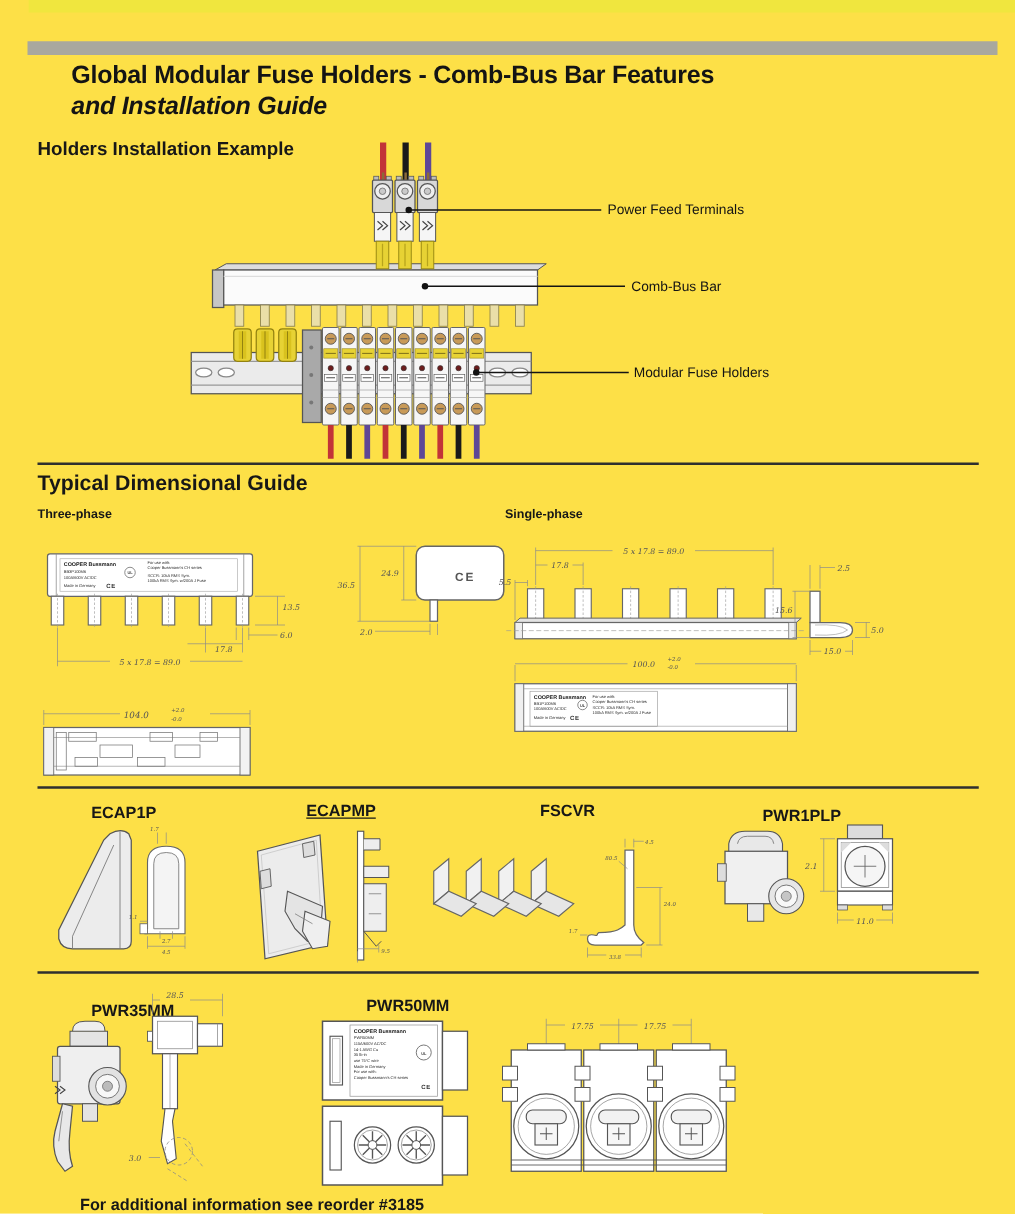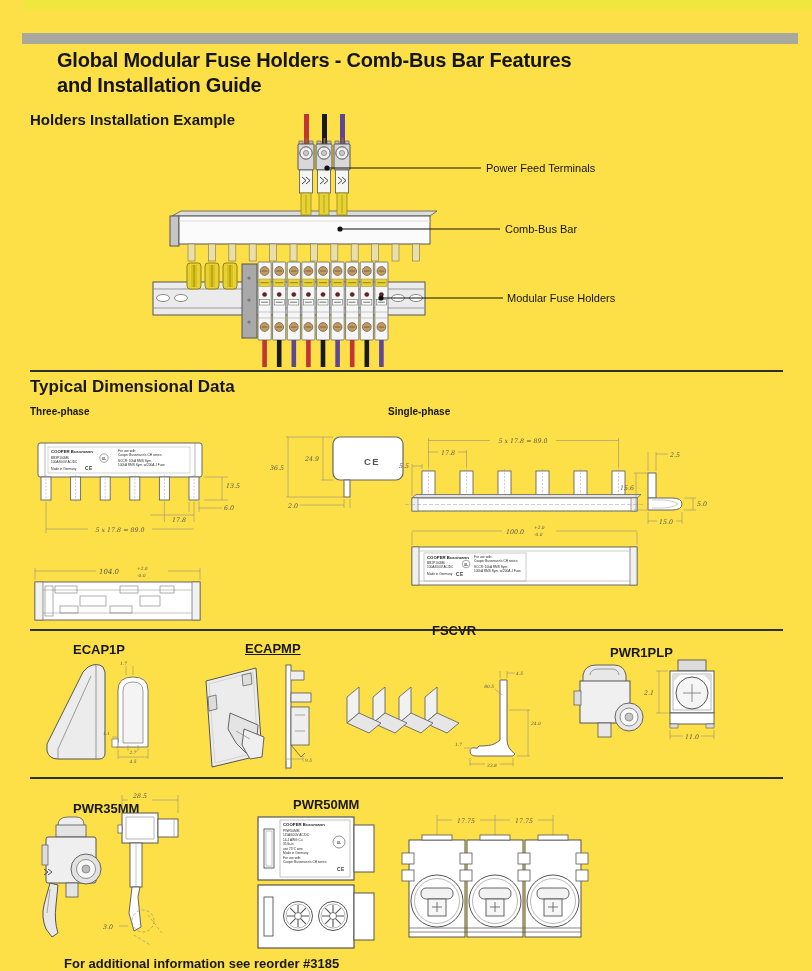--- a/index.html
+++ b/index.html
@@ -30,21 +30,21 @@
 </head>
 <body>
 
 <div class="page">
 
   <div class="abs bar-yellow" style="left:23px;top:0;width:789px;height:10px;"></div>
   <div class="abs bar-gray" style="left:22px;top:33px;width:776px;height:11px;"></div>
 
   <h1 class="abs title" style="left:57px;top:48px;width:680px;margin:0;">
     <span style="display:block;">Global Modular Fuse Holders - Comb-Bus Bar Features</span>
-    <span style="display:block;">and Installation Guide</span>
+    <span style="display:block;font-style:italic;">and Installation Guide</span>
   </h1>
 
   <h2 class="abs h-section" style="left:30px;top:111px;margin:0;">Holders Installation Example</h2>
 
   <svg class="abs" style="left:0;top:108px;" width="812" height="268" viewBox="0 0 812 268">
     <defs>
       <g id="pft">
         <rect x="1" y="-3" width="4" height="4" fill="#bdbdbd" stroke="#555" stroke-width=".6"></rect>
         <rect x="11" y="-3" width="4" height="4" fill="#bdbdbd" stroke="#555" stroke-width=".6"></rect>
         <rect x="0" y="0" width="16" height="26" rx="1" fill="#d8d8d8" stroke="#555"></rect>
@@ -165,23 +165,23 @@
     </g>
     <g>
       <circle cx="381" cy="190" r="2.6" fill="#111"></circle>
       <line x1="381" y1="190" x2="503" y2="190" class="lead"></line>
       <text x="507" y="193.5" class="callout">Modular Fuse Holders</text>
     </g>
   </svg>
 
   <div class="abs rule" style="left:30px;top:370px;width:753px;"></div>
 
-  <h2 class="abs h-dim" style="left:30px;top:377px;margin:0;">Typical Dimensional Data</h2>
+  <h2 class="abs h-dim" style="left:30px;top:377px;margin:0;">Typical Dimensional Guide</h2>
   <h3 class="abs h-sub" style="left:30px;top:406px;margin:0;">Three-phase</h3>
-  <h3 class="abs h-sub" style="left:388px;top:406px;margin:0;">Single-phase</h3>
+  <h3 class="abs h-sub" style="left:404px;top:406px;margin:0;">Single-phase</h3>
 
   <svg class="abs" style="left:0;top:420px;" width="812" height="212" viewBox="0 0 812 212">
     <defs>
       <g id="tooth3p">
         <rect width="10" height="23" fill="#fff" stroke="#666" stroke-width=".9"></rect>
         <line x1="5" y1="-2" x2="5" y2="25" stroke="#999" stroke-width=".5" stroke-dasharray="2 1.5"></line>
       </g>
       <g id="toothup">
         <rect width="13" height="27" fill="#fff" stroke="#666" stroke-width=".9"></rect>
         <line x1="6.5" y1="-2" x2="6.5" y2="29" stroke="#999" stroke-width=".5" stroke-dasharray="2 1.5"></line>
@@ -344,21 +344,21 @@
       <text x="474" y="142" class="np2">Cooper Bussmann's CH series</text>
       <text x="474" y="147.5" class="np2">SCCR: 10kA RMS Sym.</text>
       <text x="474" y="151.5" class="np2">100kA RMS Sym. w/200A J Fuse</text>
     </g>
   </svg>
 
   <div class="abs rule" style="left:30px;top:629px;width:753px;"></div>
 
   <div class="abs h-prod" style="left:38px;top:642px;">ECAP1P</div>
   <div class="abs h-prod" style="left:210px;top:641px;text-decoration:underline;">ECAPMP</div>
-  <div class="abs h-prod" style="left:397px;top:623px;">FSCVR</div>
+  <div class="abs h-prod" style="left:397px;top:641px;">FSCVR</div>
   <div class="abs h-prod" style="left:575px;top:645px;text-align:center;">PWR1PLP</div>
 
   <svg class="abs" style="left:0;top:635px;" width="812" height="142" viewBox="0 0 812 142">
 
     <g>
       <path d="M88,32 Q97,27 103,32 L105,37 V118 Q105,124 99,124 H58 Q49,124 47,116 V109 L83,37 Z" fill="#ececec" stroke="#555" stroke-width="1"></path>
       <path d="M58,124 L58,114 L91,41" fill="none" stroke="#777" stroke-width=".7"></path>
       <line x1="96" y1="30" x2="96" y2="124" stroke="#777" stroke-width=".7"></line>
       <path d="M116,112 L116,108 L118,108 L118,55 Q118,42 133,42 Q148,42 148,55 L148,112 Z" fill="#fff" stroke="#666" stroke-width=".9"></path>
       <path d="M123,108 V56 Q123,47 133,47 Q143,47 143,56 V108 Z" fill="#f4f4f4" stroke="#777" stroke-width=".7"></path>

